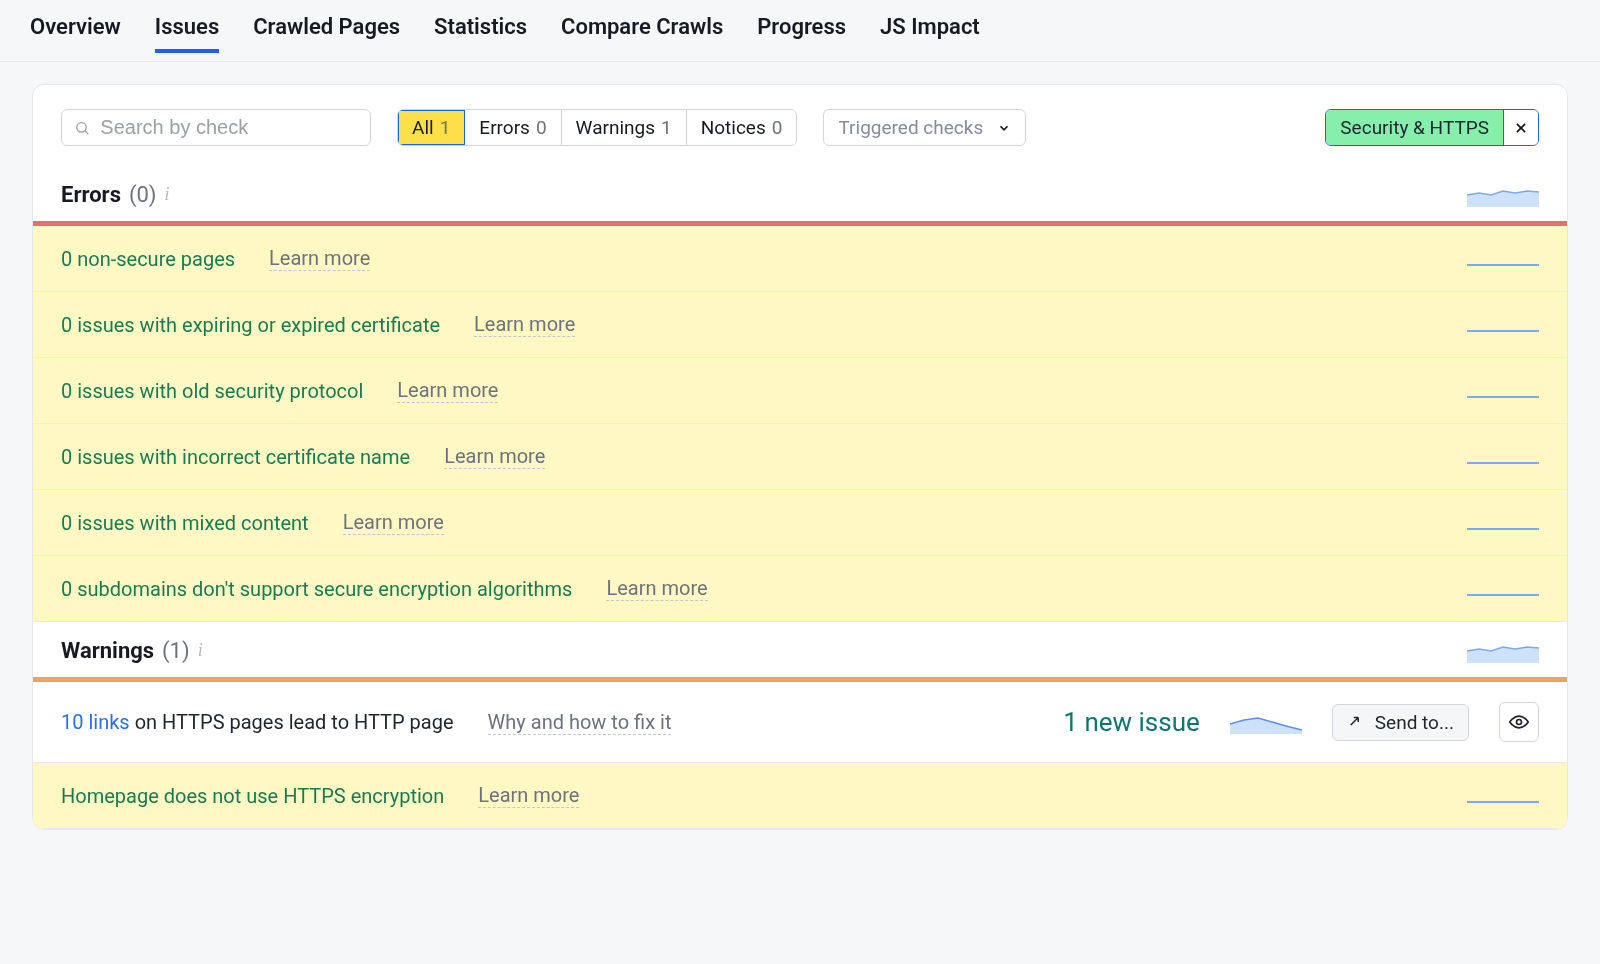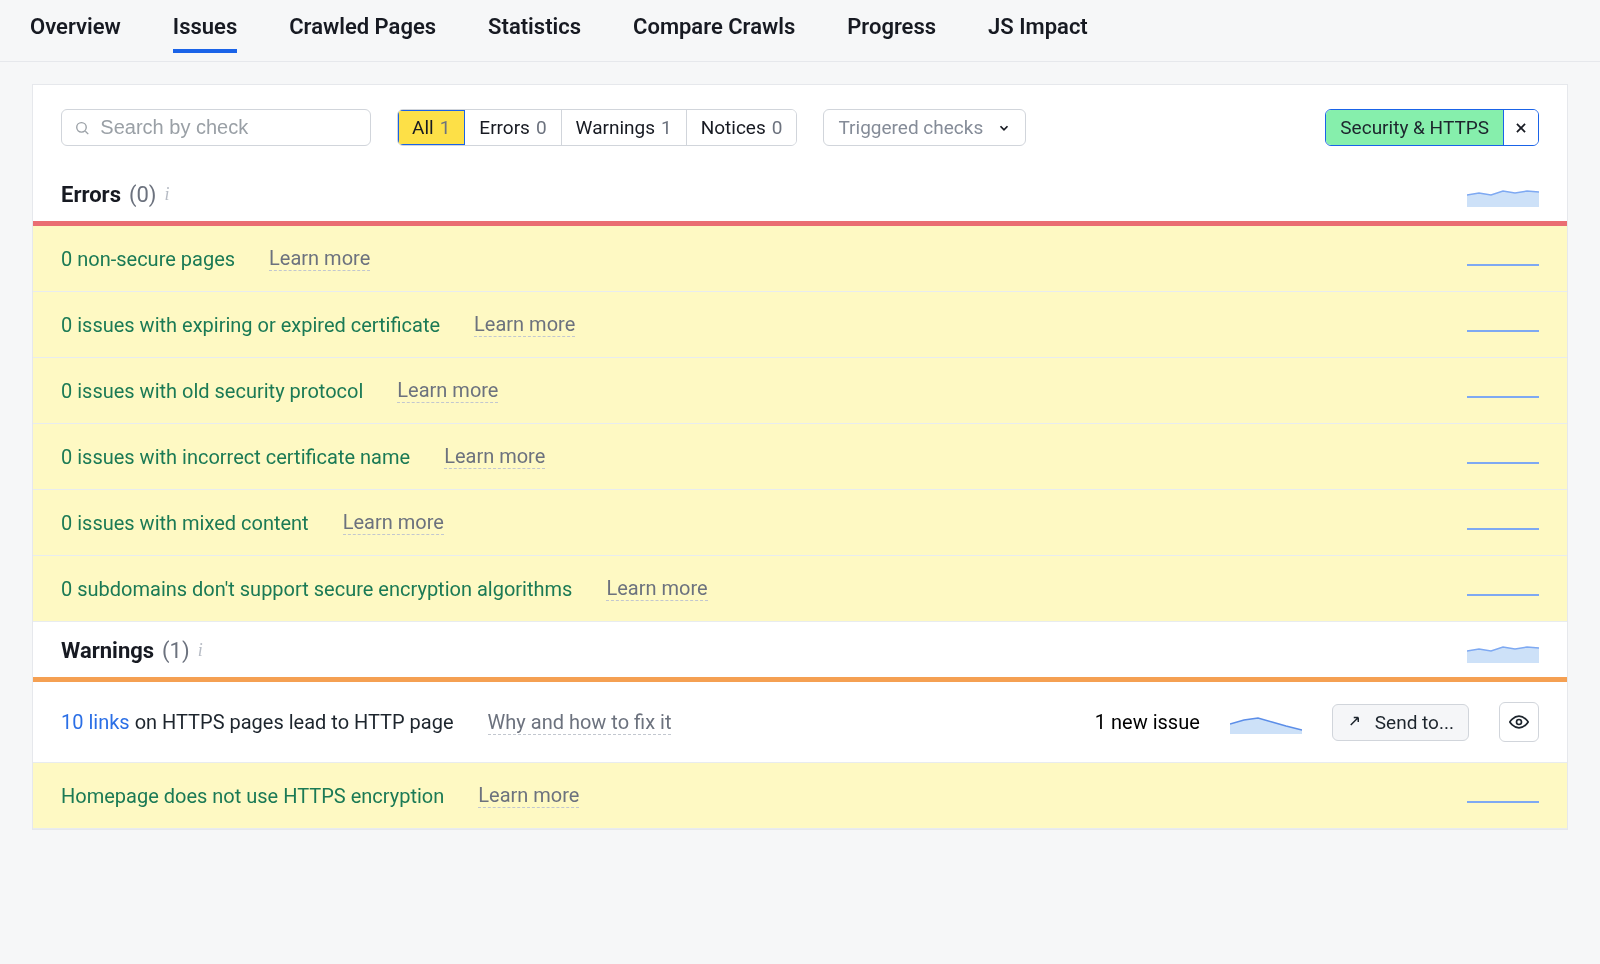--- a/index.html
+++ b/index.html
@@ -4,40 +4,40 @@
 <style>
   * { box-sizing: border-box; margin: 0; padding: 0; }
   body {
     font-family: -apple-system, BlinkMacSystemFont, "Segoe UI", Roboto, Helvetica, Arial, sans-serif;
     background: #f6f7f8;
     color: #171a22;
     font-size: 18px;
   }
   .tabs {
     display: flex;
-    gap: 52px;
+    gap: 34px;
     padding: 14px 30px 8px;
     border-bottom: 1px solid #e6e8ec;
     background: #f6f7f8;
   }
   .tab {
     font-size: 22px;
     font-weight: 600;
     color: #171a22;
     padding-bottom: 10px;
     cursor: pointer;
     border-bottom: 4px solid transparent;
   }
   .tab.active { border-bottom-color: #1a63e8; }
 
   .panel {
     margin: 22px 32px 9px;
     background: #fff;
     border: 1px solid #e6e8ec;
-    border-radius: 0;
+    border-radius: 12px;
     overflow: hidden;
   }
 
   .filters {
     display: flex;
     align-items: center;
     gap: 26px;
     padding: 24px 28px 20px;
   }
   .search {
@@ -157,21 +157,21 @@
   }
   .issue-link { color: #1b7a55; }
   .issue-link .blue { color: #2b6fe6; text-align: right; }
   .issue-link .black { color: #1d252d; }
   .learn {
     color: #6c727e;
     border-bottom: 1px dashed #c2c7cf;
     cursor: pointer;
   }
   .spacer { flex: 1; }
-  .new-issue { color: #000000; font-size: 20px; white-space: nowrap; }
+  .new-issue { color: #0f766e; font-size: 26px; white-space: nowrap; }
   .spark {
     width: 72px;
     height: 24px;
     display: inline-block;
   }
   .spark-flat {
     width: 72px;
     height: 2px;
     background: #7ea9f2;
     display: inline-block;

